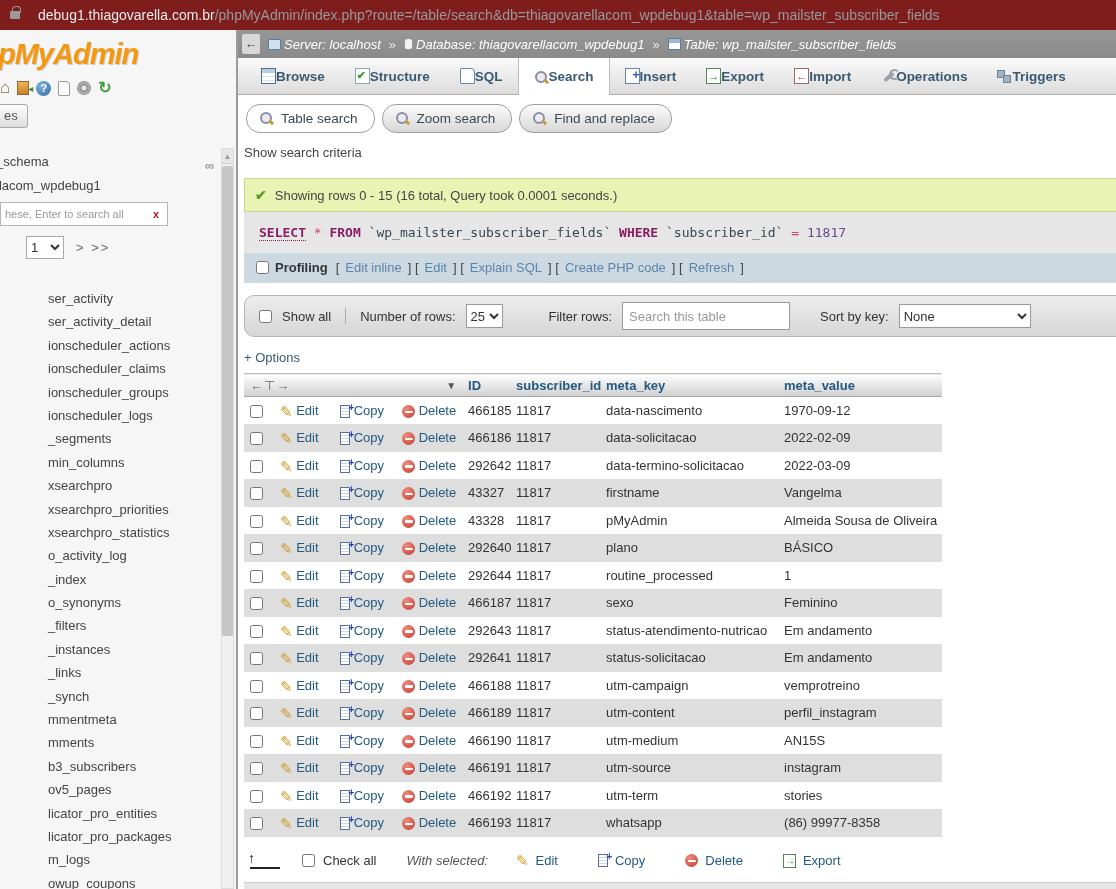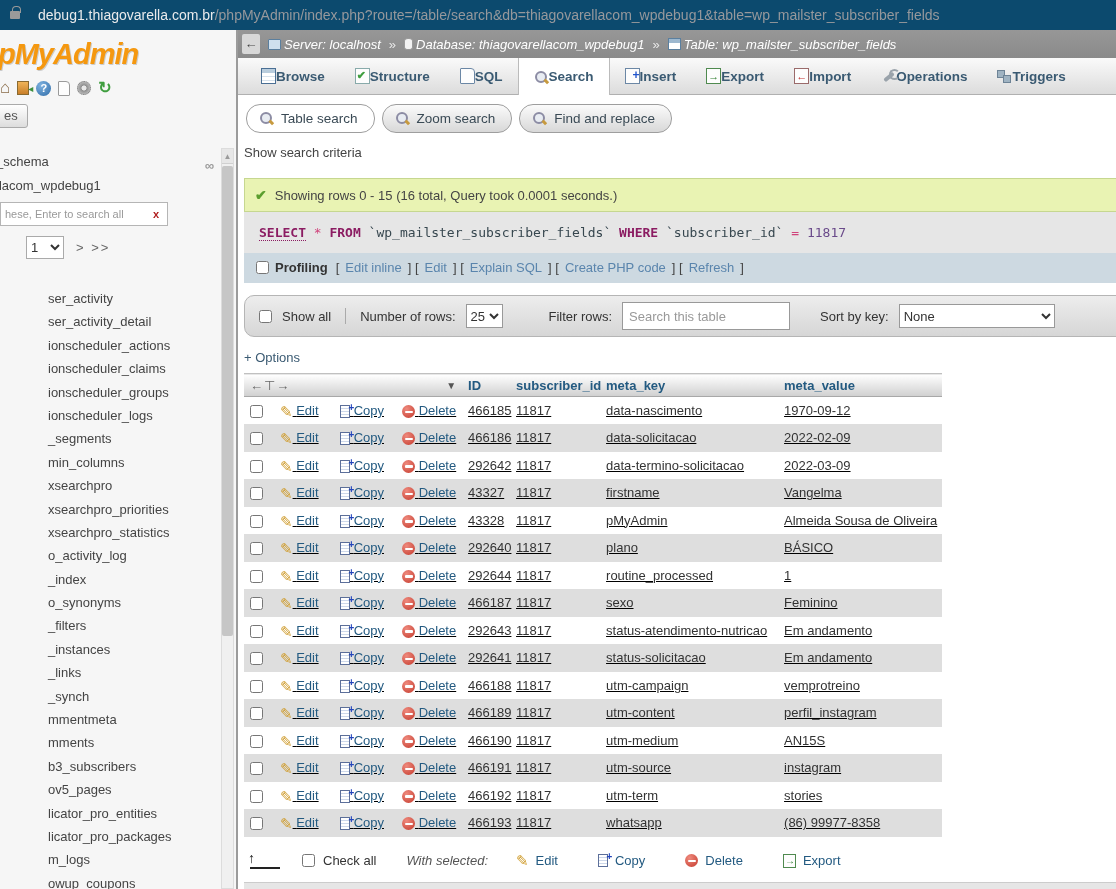--- a/index.html
+++ b/index.html
@@ -1,20 +1,20 @@
 <!DOCTYPE html>
 <html><head>
 <meta charset="utf-8">
 <style>
   * { margin:0; padding:0; box-sizing:border-box; }
   html,body { width:1116px; height:889px; overflow:hidden; background:#fff;
     font-family:"Liberation Sans", sans-serif; }
 
   
-  .browser-bar { height:30px; background:#0c4a6e; display:flex; align-items:center; padding-left:10px;text-align:center; }
+  .browser-bar { height:30px; background:#7f1d1d; display:flex; align-items:center; padding-left:10px;text-align:center; }
   .lock { width:10px; height:8px; background:#9a9a9a; border-radius:1px; position:relative; margin-right:18px; }
   .lock:before { content:""; position:absolute; top:-5px; left:1.5px; width:7px; height:6px;
     border:1.5px solid #9a9a9a; border-bottom:none; border-radius:4px 4px 0 0; }
   .url { font-size:14px; white-space:nowrap; }
   .url .domain { color:#e9eaec; }
   .url .path { color:#96989c; }
 
   
   .app { display:flex; height:859px; }
   .sidebar { width:238px; background:#f6f6f6; border-right:2px solid #9b9b9b; position:relative; overflow:hidden; }
@@ -122,32 +122,32 @@
   .pbr { color:#444; }
 
   .controls { width:882px; height:42px; margin-top:12px; border:1px solid #b5b5b5; border-radius:10px;
     background:linear-gradient(#ededed,#d6d6d6); display:flex; align-items:center; padding:0 14px; gap:10px;
     font-size:13px; color:#333; }
   .vdiv { width:1px; height:16px; background:#aaa; margin:0 4px; }
   .controls select { height:24px; font-size:13px; border:1px solid #999; background:#fff; color:#333; }
   .controls .filter-input { width:168px; height:28px; border:1px solid #999; font-size:13px; padding:0 6px; color:#333;
     font-family:"Liberation Sans", sans-serif; }
   .controls .filter-input::placeholder, .tree-search input::placeholder { color:#999; }
-  .sel-sort { width:156px; }
+  .sel-sort { width:132px; }
   .gap { width:26px; } .gap-s { width:10px; }
 
   .options-link { display:inline-block; margin:13px 0 8px 0; font-size:13px; color:#3a5a72; }
 
   table.data-table { border-collapse:collapse; width:698px; font-size:13px; table-layout:fixed; }
   .data-table thead th { background:linear-gradient(#ffffff,#cfcfcf); border-top:1px solid #c0c0c0; border-bottom:1px solid #a8a8a8;
     height:23px; text-align:left; font-weight:bold; padding:0 6px; }
   .th-arrows { color:#666; font-size:13px; font-weight:normal; letter-spacing:1px; }
   .th-caret { float:right; color:#555; font-size:10px; margin-top:2px; }
   .col-link { color:#235a81; }
-  .data-table tbody tr { background:#fff; height:27.5px;text-decoration:underline; }
+  .data-table tbody tr { background:#fff; height:27.5px; }
   .data-table tbody tr.alt { background:#dedede; }
   .data-table td { padding:0 6px; color:#333; white-space:nowrap; overflow:visible; }
   .rowlink { color:#235a81; white-space:nowrap; }
   .cb { width:13px; height:13px; vertical-align:middle; }
 
   .ic { display:inline-block; vertical-align:middle; position:relative; }
   .ic-pencil { color:#cf9b2a; font-size:15px; line-height:13px; font-style:normal; }
   .ic-copy { width:10px; height:13px; background:repeating-linear-gradient(#fff 0 2px, #cdd8ea 2px 3px); border:1px solid #5c6f9a; }
   .ic-copy:after { content:"+"; position:absolute; right:-5px; top:-4px; color:#2244bb; font-size:10px; font-weight:bold; }
   .ic-del { width:13px; height:13px; border-radius:50%; background:radial-gradient(circle at 35% 30%, #ef8a7e, #c43a2c); }

